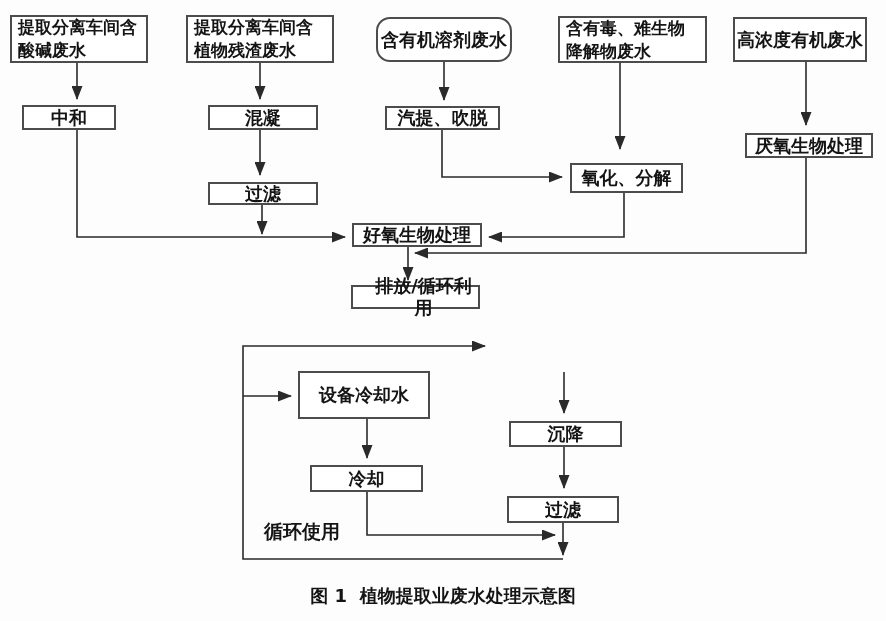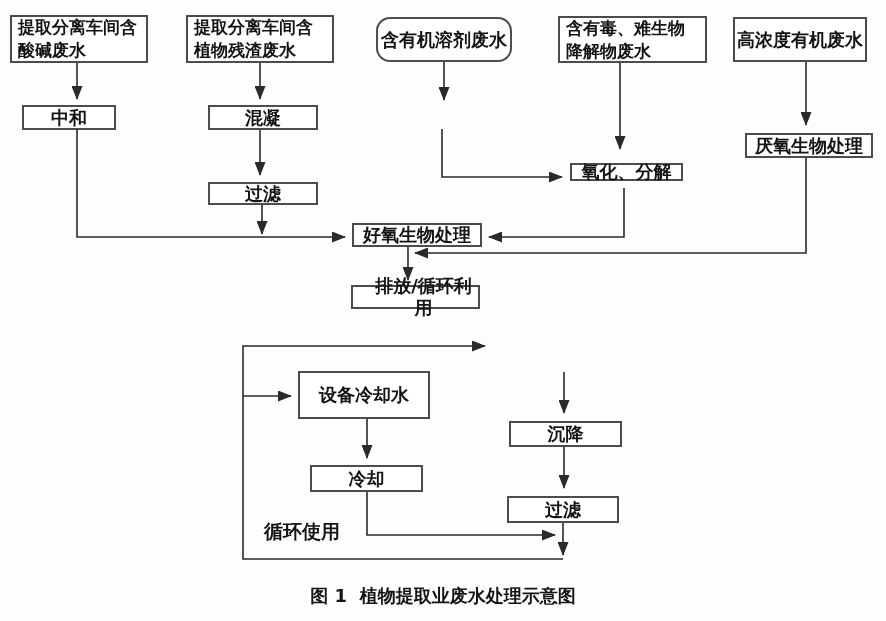--- a/index.html
+++ b/index.html
@@ -96,24 +96,25 @@
 
   <div class="node two-line" style="left:558px;top:16px;width:149px;height:47px;">含有毒、难生物
 降解物废水</div>
 
   <div class="node" style="left:733px;top:17px;width:134px;height:45px;">高浓度有机废水</div>
 
   <div class="node" style="left:22px;top:105px;width:94px;height:25px;">中和</div>
 
   <div class="node" style="left:208px;top:105px;width:110px;height:25px;">混凝</div>
 
+  <div class="node" style="left:385px;top:106px;width:115px;height:24px;">汽提、吹脱</div>
 
   <div class="node" style="left:208px;top:182px;width:110px;height:23px;">过滤</div>
 
-  <div class="node" style="left:570px;top:163px;width:113px;height:18px;">氧化、分解</div>
+  <div class="node" style="left:570px;top:163px;width:113px;height:30px;">氧化、分解</div>
 
   <div class="node" style="left:745px;top:133px;width:128px;height:25px;">厌氧生物处理</div>
 
   <div class="node" style="left:352px;top:223px;width:130px;height:24px;">好氧生物处理</div>
 
   <div class="node" style="left:351px;top:285px;width:129px;height:24px;padding-left:16px;">排放/循环利用</div>
 
 
   <div class="node" style="left:298px;top:371px;width:132px;height:48px;">设备冷却水</div>
 

